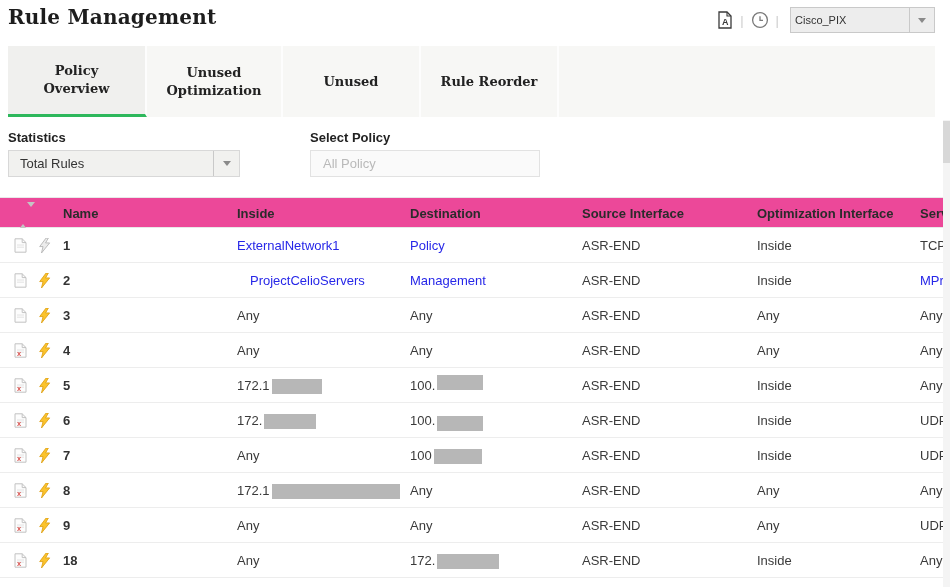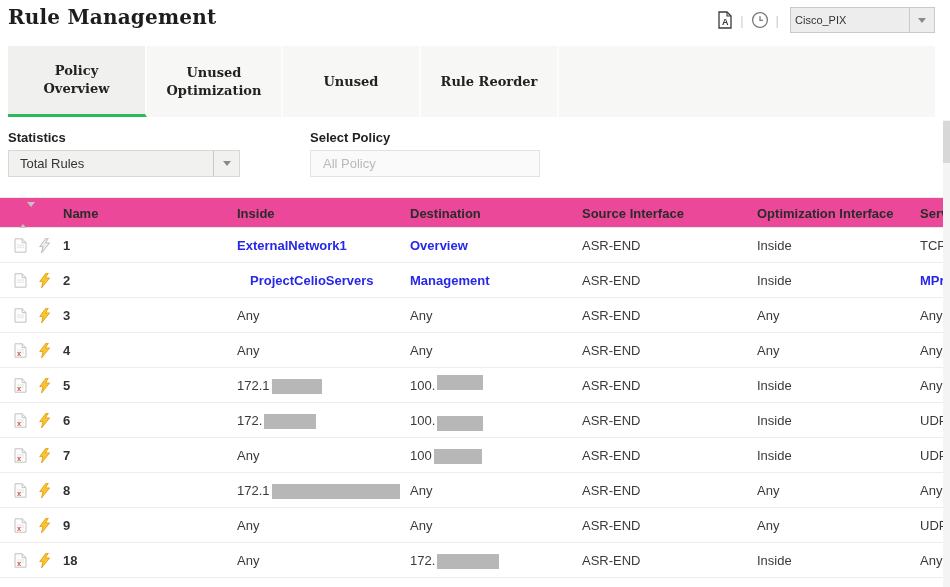--- a/index.html
+++ b/index.html
@@ -41,21 +41,21 @@
   
   .table-clip { position:absolute; left:0; top:197px; width:943px; overflow:hidden; }
   .thead { position:relative; height:31px; background:#ec4899; border-top:1px solid #e8e8e8; border-bottom:1px solid #e8e8e8; }
   .thead .hcell { position:absolute; top:0; height:31px; line-height:31px; font-size:13px; font-weight:700; color:#2b2b2b; white-space:nowrap; }
   .sort-icon { position:absolute; left:19px; top:9px; cursor:pointer; }
   .sort-icon .up { width:0; height:0; border-left:4px solid transparent; border-right:4px solid transparent; border-bottom:5px solid #c4c4c4; margin-bottom:2px; }
   .sort-icon .dn { width:0; height:0; border-left:4px solid transparent; border-right:4px solid transparent; border-top:5px solid #c4c4c4; }
   .trow { position:relative; height:35px; border-bottom:1px solid #ededed; background:#fff; }
   .cell { position:absolute; top:0; height:35px; line-height:35px; font-size:13px; color:#3a3a3a; white-space:nowrap; }
   .cell.num { font-weight:600; color:#333; }
-  .cell a, .link { color:#2727e8; text-decoration:none; cursor:pointer;font-weight:bold; }
+  .cell a, .link { color:#2727e8; text-decoration:none; cursor:pointer; }
   .redact { display:inline-block; height:15px; background:#b7b7b7; vertical-align:middle; position:relative; margin-left:2px; }
   .row-icon { position:absolute; top:10px; cursor:pointer; }
   .row-icon.doc { left:14px; }
   .row-icon.bolt { left:38px; }
 
   
   .vscroll-track { position:absolute; right:0; top:120px; bottom:0; width:7px; background:#f4f4f4; }
   .vscroll-thumb { position:absolute; right:0; top:121px; width:7px; height:42px; background:#d8d8d8; }
 </style>
 </head>
@@ -124,21 +124,21 @@
   <path d="M1 .8 H8.2 L12 4.6 V14.2 H1 Z" fill="#fdfdfd" stroke="#c2c2c2" stroke-width="1"></path>
   <path d="M8.2 .8 V4.6 H12" fill="none" stroke="#c2c2c2" stroke-width="1"></path>
   <path d="M3 7 H10 M3 9.2 H10" stroke="#e2e2e2" stroke-width="1"></path>
 
 </svg></span>
           <span class="row-icon bolt"><svg width="13" height="15" viewBox="0 0 12 14">
     <path d="M7.5 0 L1.5 8 H4.6 L3.2 14 L10.8 4.6 H7 L9.6 0 Z" fill="#ececec" stroke="#b3b3b3" stroke-width="0.8"></path>
   </svg></span>
           <span class="cell num" style="left: 63px;">1</span>
           <span class="cell" style="left: 237px;"><span class="link">ExternalNetwork1</span></span>
-          <span class="cell" style="left: 410px;"><span class="link">Overview</span></span>
+          <span class="cell" style="left: 410px;"><span class="link">Policy</span></span>
           <span class="cell" style="left: 582px;">ASR-END</span>
           <span class="cell" style="left: 757px;">Inside</span>
           <span class="cell" style="left: 920px;"><span>TCP</span></span>
         </div>
         <div class="trow">
           <span class="row-icon doc"><svg width="13" height="15" viewBox="0 0 13 15">
   <path d="M1 .8 H8.2 L12 4.6 V14.2 H1 Z" fill="#fdfdfd" stroke="#c2c2c2" stroke-width="1"></path>
   <path d="M8.2 .8 V4.6 H12" fill="none" stroke="#c2c2c2" stroke-width="1"></path>
   <path d="M3 7 H10 M3 9.2 H10" stroke="#e2e2e2" stroke-width="1"></path>
 

